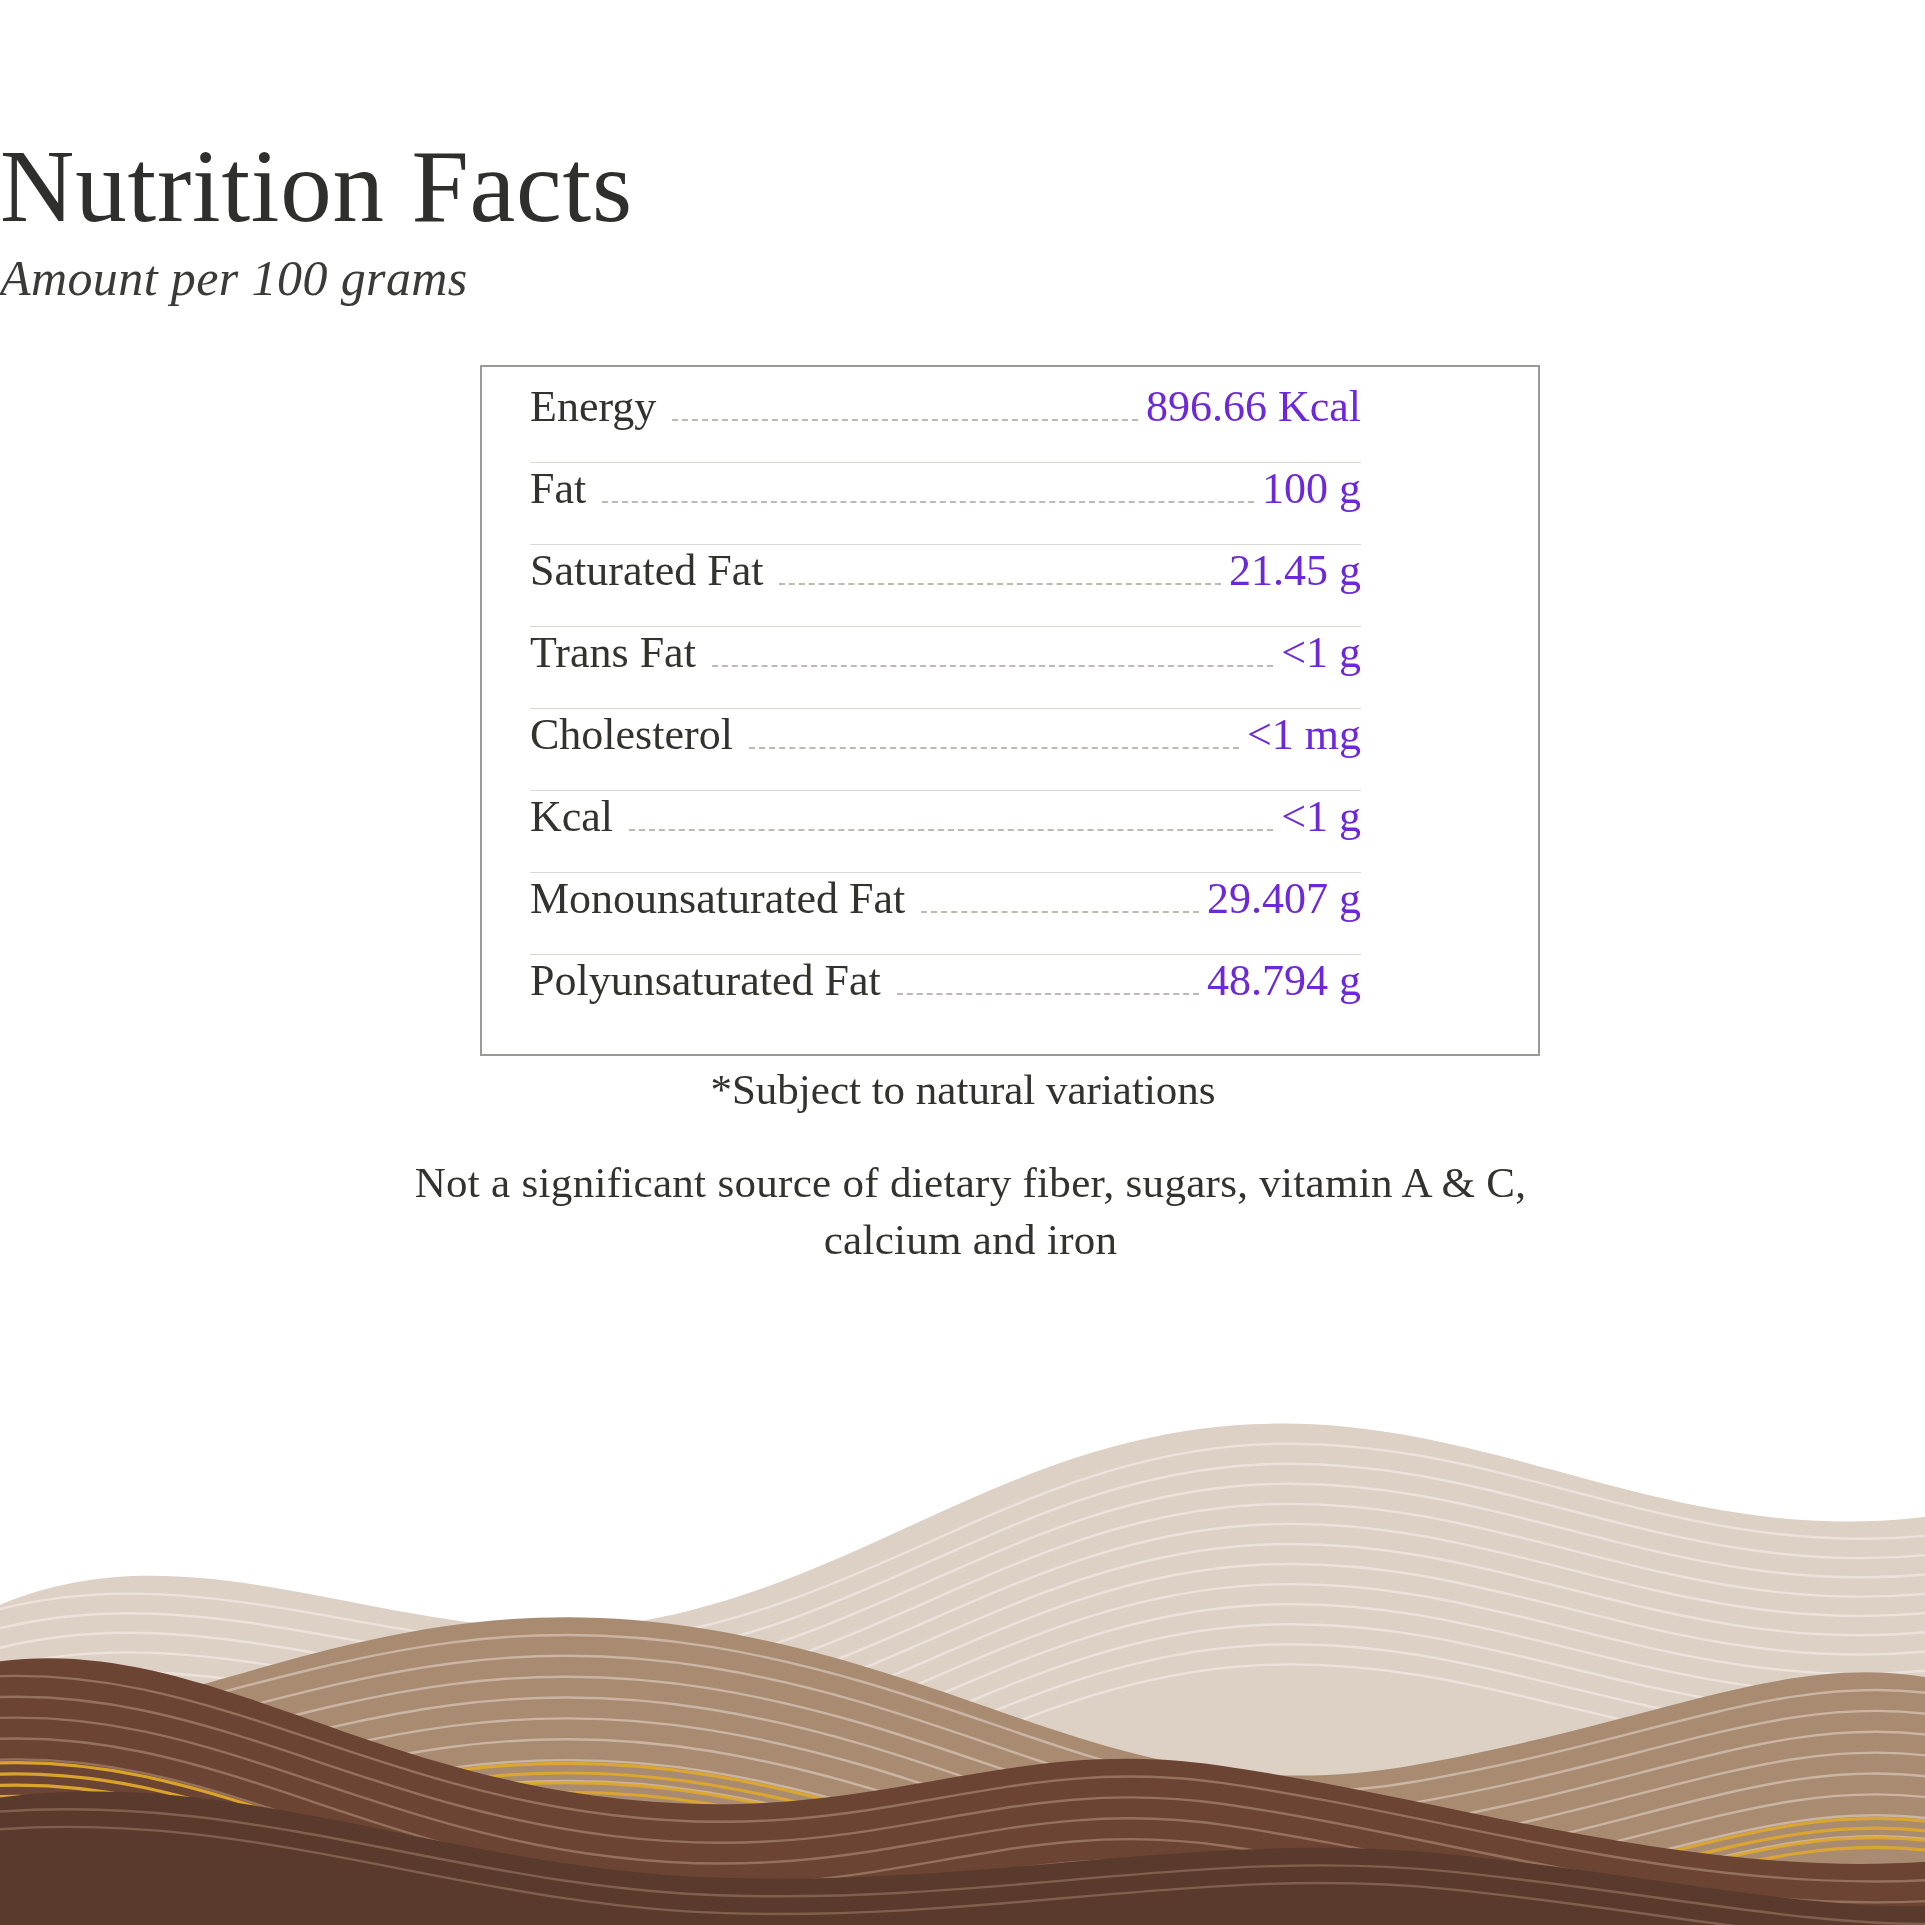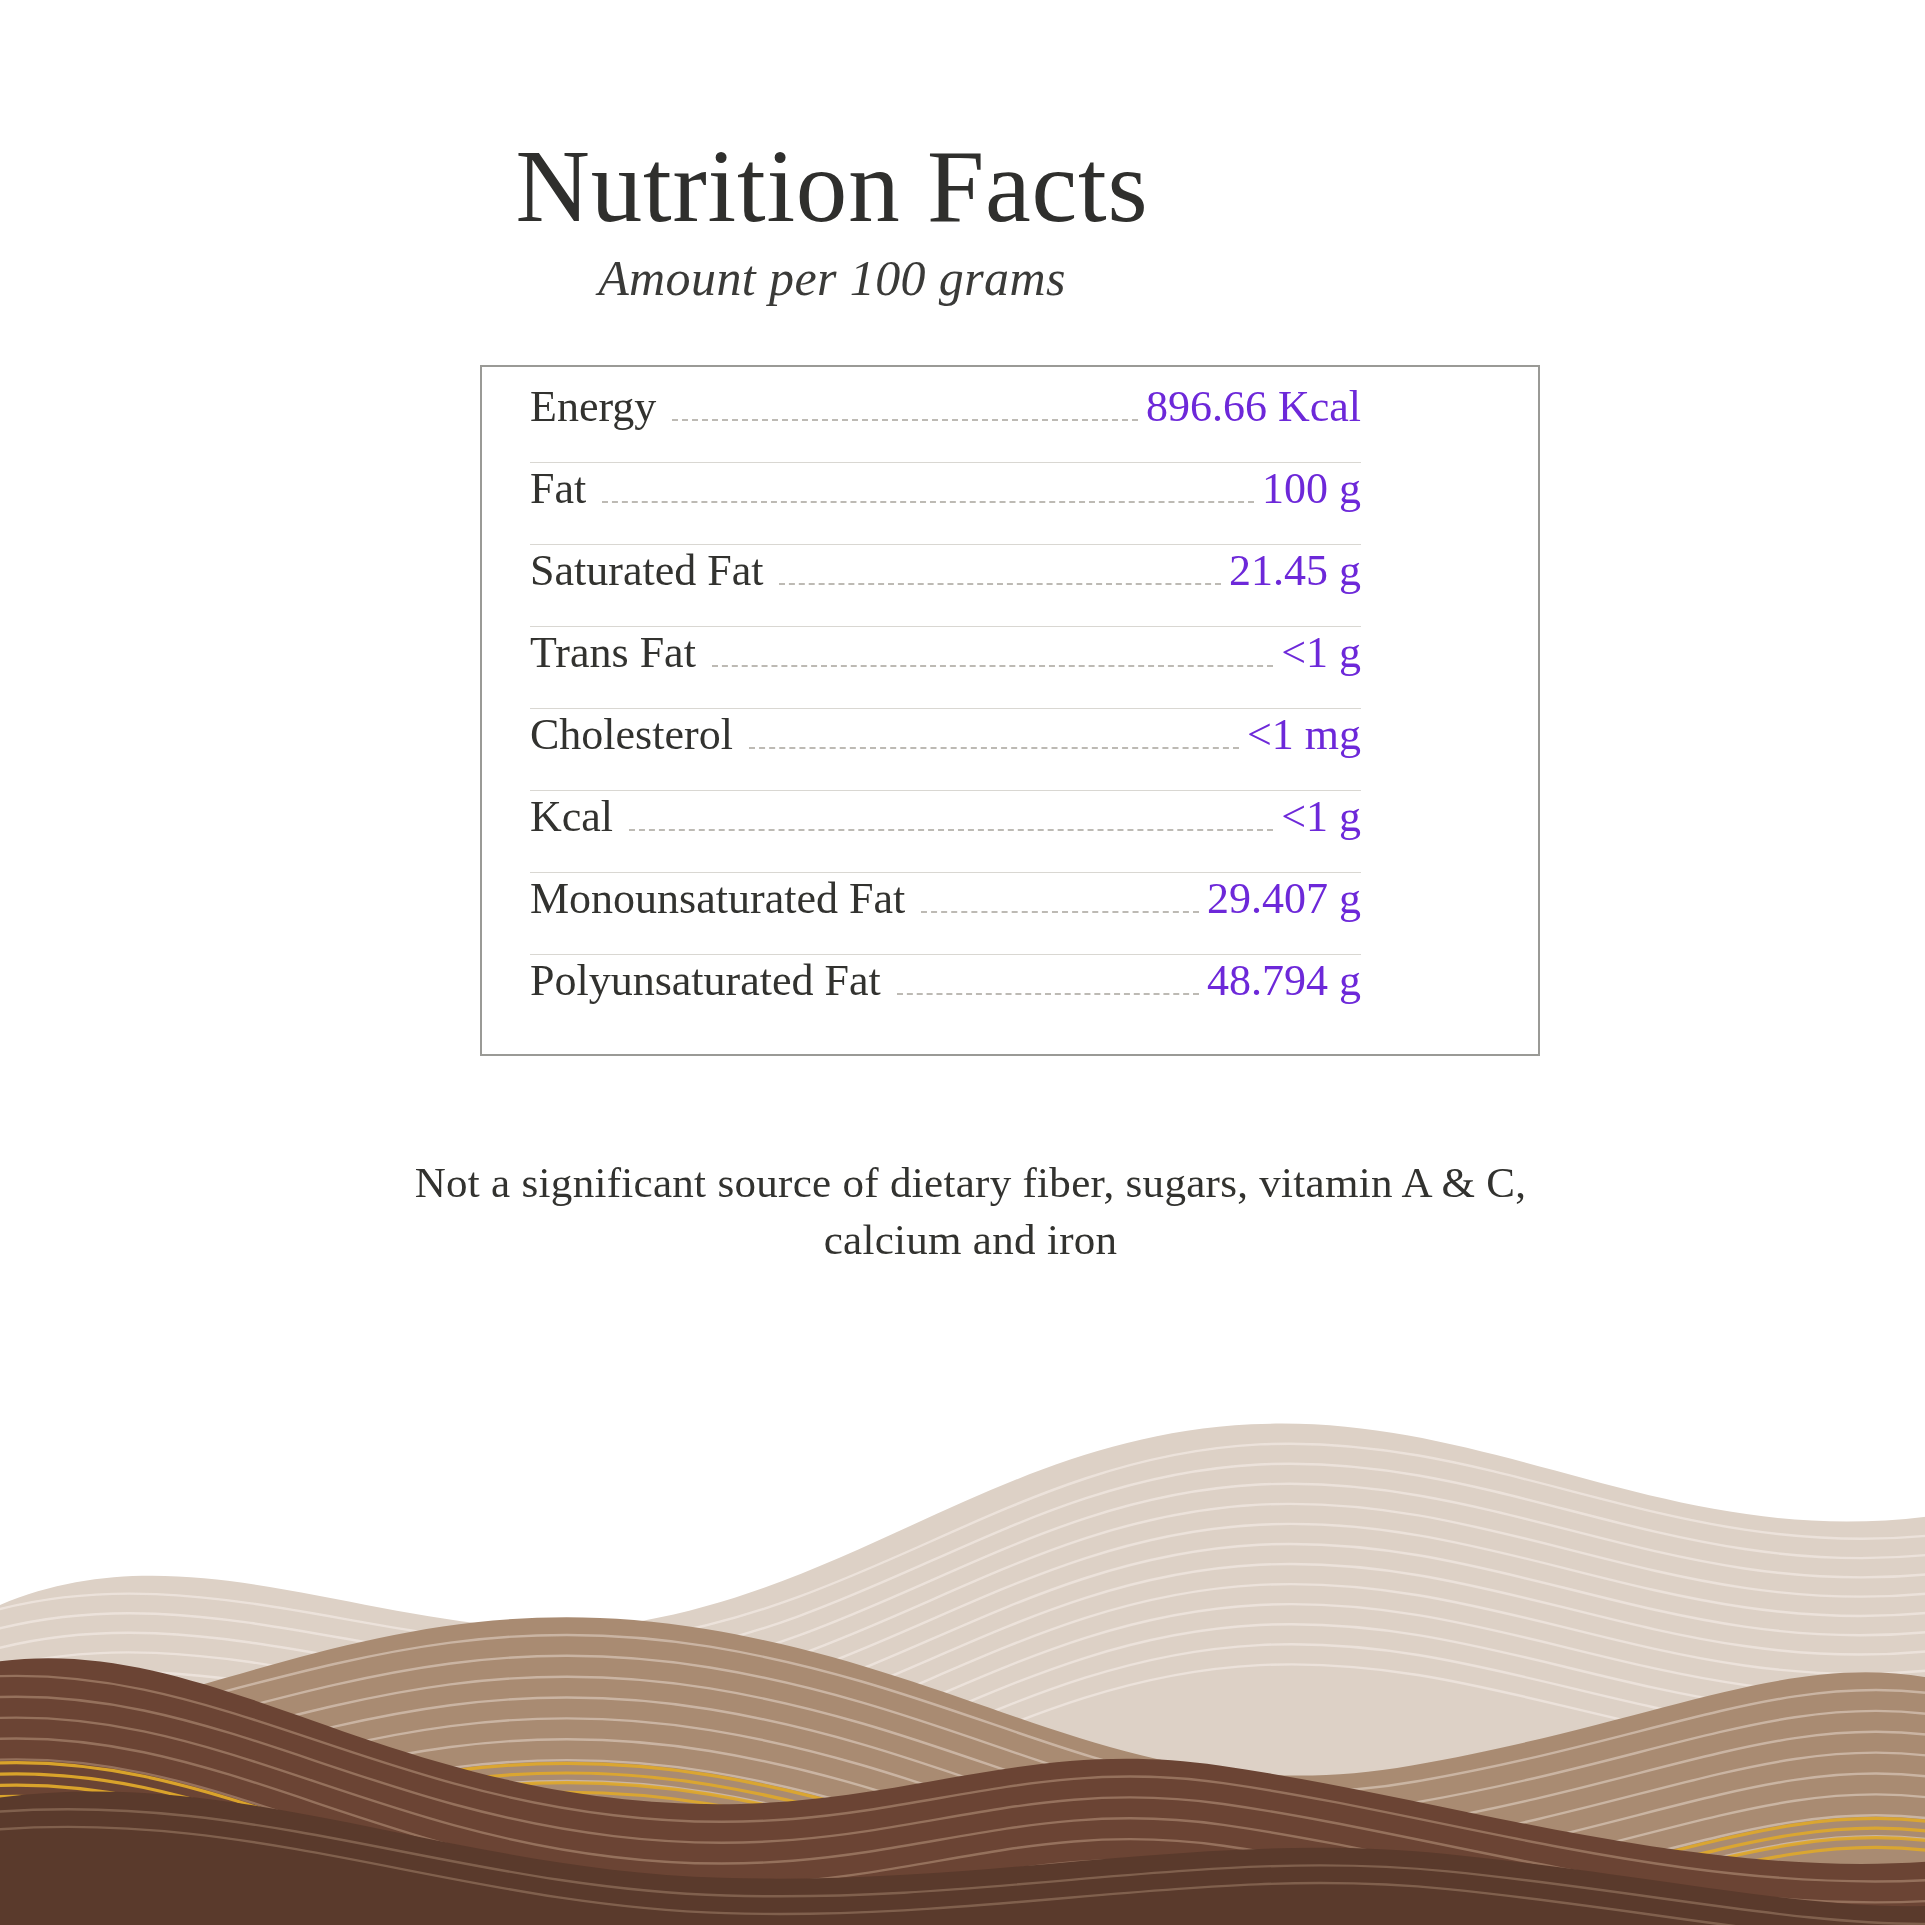--- a/index.html
+++ b/index.html
@@ -22,22 +22,21 @@
     width: 1926px;
     height: 1926px;
   }
 
   
   .header {
     position: absolute;
     top: 135px;
     left: 0;
     width: 1574px;
-    text-align: center;
-    padding-left: 45px;
+    text-align: left;
   }
   .title {
     font-size: 103px;
     font-weight: 400;
     letter-spacing: 0.8px;
     color: #2f2f2d;
     line-height: 1.0;
     margin: 0;
     font-family: "Liberation Serif", "DejaVu Serif", serif;
   }
@@ -196,20 +195,21 @@
 
       <div class="row">
         <span class="row-label">Polyunsaturated Fat</span>
         <span class="row-dots"></span>
         <span class="row-value">48.794 g</span>
       </div>
 
     </div>
   </div>
 
+  <div class="note-star">*Subject to natural variations</div>
   <div class="note-block">Not a significant source of dietary fiber, sugars, vitamin A &amp; C, calcium and iron</div>
 
   <div class="waves">
     <svg viewBox="0 0 2401 760" preserveAspectRatio="none">
       <defs>
         <clipPath id="clipCream">
           <path d="M0 360 C 260 250, 520 430, 800 380 C 1080 330, 1260 150, 1560 135 C 1860 120, 2080 290, 2401 250 L 2401 760 L 0 760 Z"></path>
         </clipPath>
         <clipPath id="clipTan">
           <path d="M0 520 C 300 470, 520 330, 880 390 C 1240 450, 1420 620, 1760 560 C 2060 508, 2220 420, 2401 450 L 2401 760 L 0 760 Z"></path>

